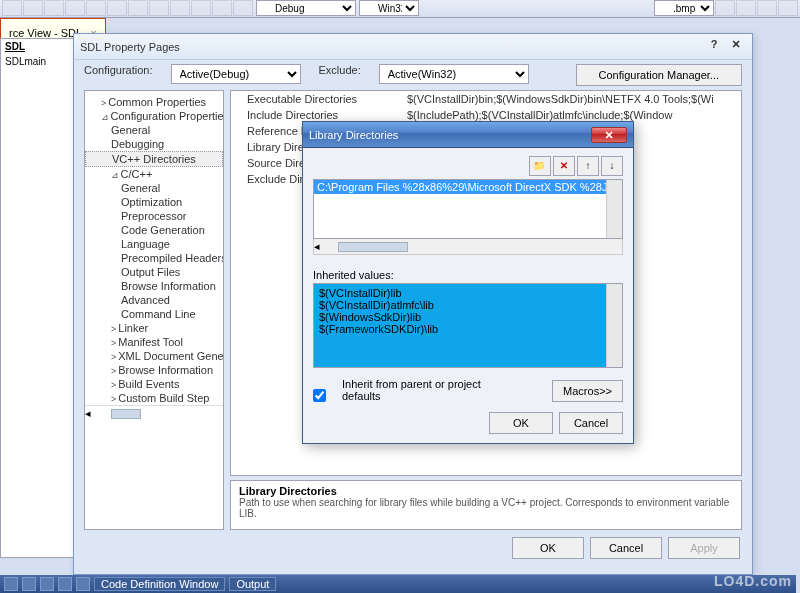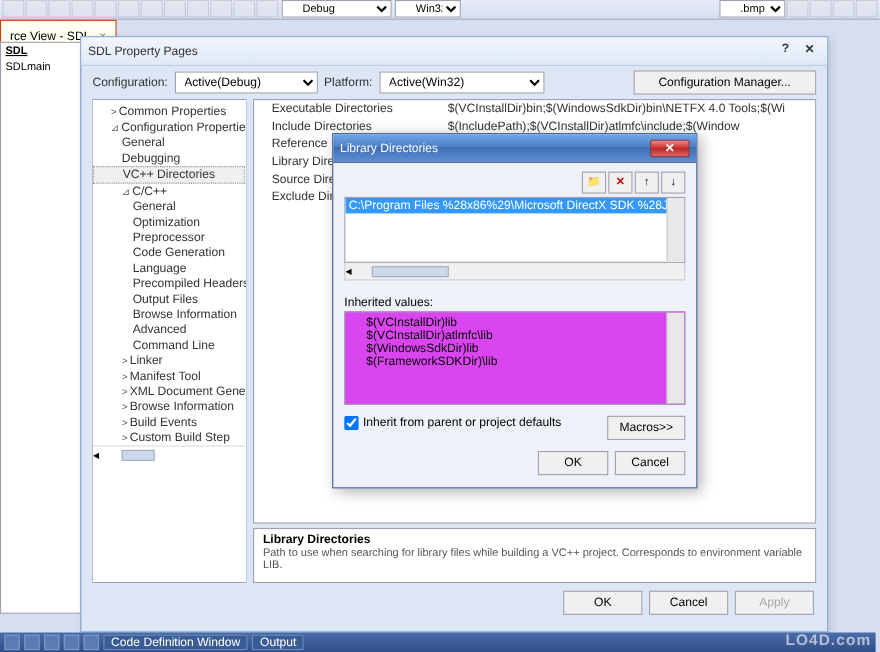--- a/index.html
+++ b/index.html
@@ -18,21 +18,21 @@
 
 .left-sidebar { position: absolute; left: 0; top: 38px; width: 93px; height: 520px; background: #fff; border: 1px solid #a0a0b0; }
 .left-sidebar .item { padding: 2px 4px; font-size: 10px; font-weight: bold; text-decoration: underline; }
 .left-sidebar .item2 { padding: 2px 4px; font-size: 10px; }
 
 
 .prop-dlg { position: absolute; left: 73px; top: 33px; width: 680px; height: 542px; background: #dde6f5; border: 1px solid #7e9bc7; box-shadow: 2px 2px 8px rgba(0,0,0,.15); }
 .prop-title { height: 26px; background: linear-gradient(#f2f6fb, #dde9f7); border-bottom: 1px solid #c0cde0; display: flex; align-items: center; padding: 0 6px; color: #333; }
 .prop-title .spacer { flex: 1; }
 .prop-title .help-icon, .prop-title .close-icon { width: 20px; height: 18px; text-align: center; color: #333; font-weight: bold; margin-left: 2px; cursor: pointer; }
-.prop-toolbar { height: 30px; display: flex; align-items: center; padding: 4px 10px; gap: 6px; }
+.prop-toolbar { height: 30px; display: flex; align-items: flex-start; padding: 4px 10px; gap: 18px; }
 .prop-toolbar label { color: #333; }
 .prop-toolbar select { height: 20px; background: #fff; border: 1px solid #a0a0b0; padding: 0 4px; font-size: 11px; }
 .prop-toolbar button { height: 22px; background: #f0f0f0; border: 1px solid #a0a0b0; padding: 0 22px; font-size: 11px; cursor: pointer; }
 
 .prop-body { display: flex; height: 440px; padding: 0 10px; gap: 6px; }
 .tree { width: 140px; background: #fff; border: 1px solid #a0a0b0; overflow: auto; padding: 4px 0; }
 .tree-item { padding: 1px 3px 1px 8px; white-space: nowrap; cursor: pointer; color: #333; }
 .tree-item.l1 { padding-left: 16px; }
 .tree-item.l2 { padding-left: 26px; }
 .tree-item.l3 { padding-left: 36px; }
@@ -64,25 +64,25 @@
 .lib-body { padding: 8px 10px; display: flex; flex-direction: column; height: calc(100% - 26px); }
 .lib-btns { display: flex; justify-content: flex-end; gap: 2px; margin-bottom: 3px; }
 .lib-btns .b { width: 22px; height: 20px; background: #f0f0f0; border: 1px solid #a0a0b0; text-align: center; line-height: 18px; cursor: pointer; font-size: 10px; }
 .lib-edit { height: 60px; background: #fff; border: 1px solid #a0a0b0; position: relative; overflow: hidden; }
 .lib-edit .sel-line { background: #3399ff; color: #fff; padding: 1px 3px; white-space: nowrap; }
 .lib-edit .vscroll { position: absolute; right: 0; top: 0; bottom: 0; width: 16px; background: #e8e8e8; border-left: 1px solid #ccc; }
 .lib-hscroll { height: 16px; background: #f0f0f0; border: 1px solid #ccc; border-top: none; display: flex; align-items: center; }
 .lib-hscroll .thumb { height: 10px; width: 70px; background: #cdd8e8; border: 1px solid #a0b0c0; margin-left: 18px; }
 
 .lib-inh-lbl { margin-top: 14px; margin-bottom: 2px; }
-.lib-inh { height: 85px; background: #d946ef; border: 1px solid #a0a0b0; padding: 3px 19px; overflow: auto; position: relative; }
+.lib-inh { height: 85px; background: #0ea5e9; border: 1px solid #a0a0b0; padding: 3px 5px; overflow: auto; position: relative; }
 .lib-inh div { white-space: nowrap; }
 .lib-inh .vscroll { position: absolute; right: 0; top: 0; bottom: 0; width: 16px; background: #e8e8e8; border-left: 1px solid #ccc; }
 
-.lib-check-row { display: flex; align-items: flex-start; margin-top: 10px; gap: 4px; }
+.lib-check-row { display: flex; align-items: flex-end; margin-top: 10px; gap: 16px; }
 .lib-check-row .spacer { flex: 1; }
 .lib-check-row button, .lib-footer button { height: 22px; background: #f0f0f0; border: 1px solid #a0a0b0; padding: 0 10px; cursor: pointer; }
 .lib-footer { display: flex; justify-content: flex-end; gap: 6px; margin-top: 10px; }
 .lib-footer button { width: 64px; }
 
 
 .taskbar { position: absolute; left: 0; bottom: 0; width: 796px; height: 18px; background: linear-gradient(#4b6da8, #2e4f88); display: flex; align-items: center; padding: 0 4px; gap: 4px; }
 .taskbar .tb-btn { height: 14px; padding: 0 6px; color: #fff; font-size: 10px; border: 1px solid #6a8ac0; background: #3a5c95; display: flex; align-items: center; gap: 3px; }
 .taskbar .tb-icon { width: 14px; height: 14px; background: #5a7cb0; border: 1px solid #7a9ad0; }
 
@@ -129,21 +129,21 @@
 <div class="prop-dlg">
   <div class="prop-title">
     <span>SDL Property Pages</span>
     <span class="spacer"></span>
     <span class="help-icon">?</span>
     <span class="close-icon">✕</span>
   </div>
   <div class="prop-toolbar">
     <label>Configuration:</label>
     <select style="width:130px"><option>Active(Debug)</option></select>
-    <label>Platform:</label>
+    <label>Exclude:</label>
     <select style="width:150px"><option>Active(Win32)</option></select>
     <span style="flex:1"></span>
     <button>Configuration Manager...</button>
   </div>
 
   <div class="prop-body">
     <div class="tree" id="tree-host">
         <div class="tree-item l1"><span class="expand">&gt;</span>Common Properties</div>
         <div class="tree-item l1"><span class="expand">⊿</span>Configuration Properties</div>
         <div class="tree-item l2">General</div>

